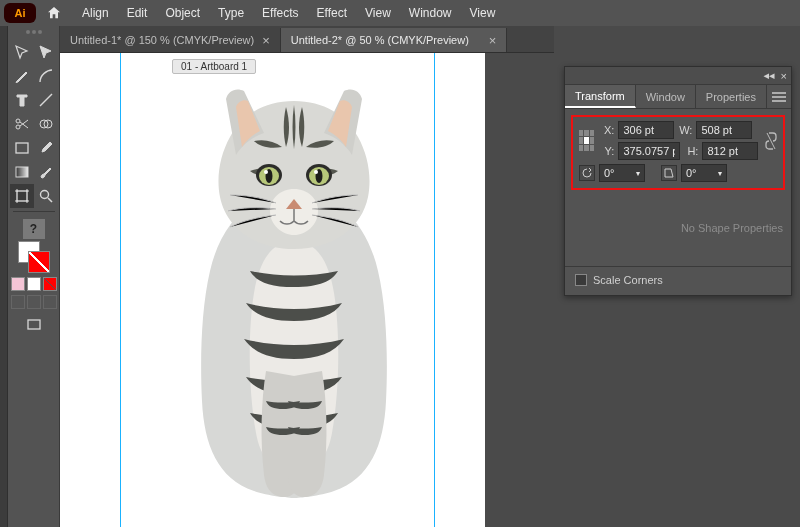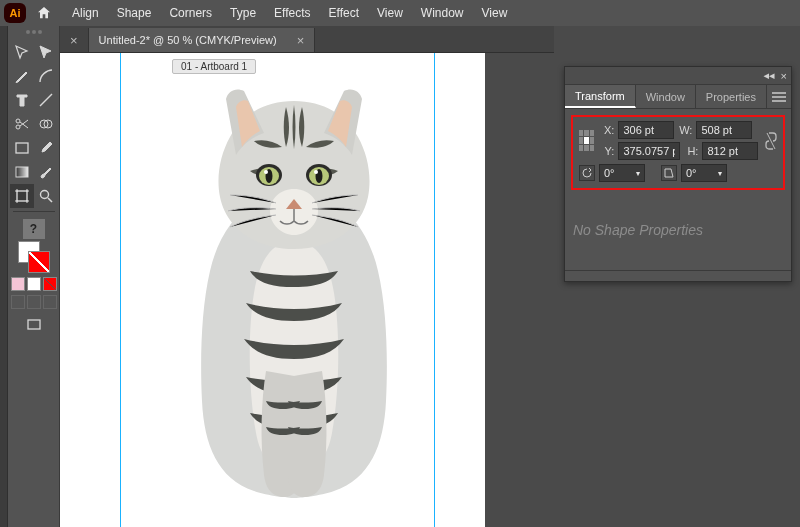--- a/index.html
+++ b/index.html
@@ -1,21 +1,21 @@
 <!DOCTYPE html>
 <html><head>
 <meta charset="utf-8">
 <style>
   * { box-sizing: border-box; margin: 0; padding: 0; font-family: "Segoe UI", Tahoma, sans-serif; }
   html, body { width: 800px; height: 527px; overflow: hidden; background: #4a4a4a; color: #d0d0d0; font-size: 12px; }
   .app { display: flex; flex-direction: column; width: 100%; height: 100%; }
 
   
   .menu-bar { height: 26px; background: #535353; display: flex; align-items: center; padding: 0 4px; gap: 2px; }
-  .menu-bar .app-icon { width: 22px; height: 20px; background: #2b0000; border-radius: 6px; display: flex; align-items: center; justify-content: center; color: #ff9a00; font-weight: 700; font-size: 11px; margin-right: 6px; }
+  .menu-bar .app-icon { width: 32px; height: 20px; background: #2b0000; border-radius: 6px; display: flex; align-items: center; justify-content: center; color: #ff9a00; font-weight: 700; font-size: 11px; margin-right: 6px; }
   .menu-bar .home-icon { width: 20px; height: 20px; display:flex; align-items:center; justify-content:center; margin-right: 8px; }
   .menu-bar .home-icon svg { width: 16px; height:16px; fill:#e8e8e8; }
   .menu-bar .menu-item { padding: 3px 8px; color: #e8e8e8; font-size: 12px; cursor: default; }
 
   
   .content { flex:1; display:flex; min-height:0; }
 
   
   .left-gutter { width: 8px; background:#3c3c3c; border-right:1px solid #2f2f2f; }
 
@@ -66,21 +66,21 @@
   .ref-grid div { background:#888; }
   .ref-grid .sel { background:#fff; }
   .fld-label { width:14px; text-align:right; color:#d5d5d5;}
   .fld { width:56px; height:18px; background:#3b3b3b; border:1px solid #2a2a2a; color:#e6e6e6; font-size:11px; padding:0 4px; }
   .fld.wide { width:62px;}
   .angle-row { display:flex; align-items:center; gap:4px; margin-top:4px;}
   .mini-btn { width:16px; height:16px; background:#4a4a4a; border:1px solid #333; display:flex;align-items:center;justify-content:center;}
   .mini-btn svg { width:10px; height:10px; fill:#d5d5d5;}
   .combo { height:18px; background:#3b3b3b; border:1px solid #2a2a2a; display:flex; align-items:center; padding:0 4px; width:46px; justify-content:space-between; color:#e6e6e6;}
   .combo .arr { font-size:8px;}
-  .no-shape { text-align:left; color:#8c8c8c; padding:32px 0 28px; font-style:italic; font-size:14px;}
+  .no-shape { text-align:right; color:#8c8c8c; padding:32px 0 28px; font-size:11px;}
   .chk-row { display:flex; align-items:center; gap:6px; padding:3px 2px;}
   .chk { width:12px; height:12px; border:1px solid #888; background:#3a3a3a;}
   .panel-sep { height:1px; background:#3a3a3a; margin:4px -8px;}
 
   .link-icon { width:18px; height:30px; display:flex; align-items:center; justify-content:center;}
   .coord-block { display:flex; align-items:center; gap:6px;}
   .coord-pairs { display:flex; flex-direction:column; gap:3px;}
   .pair { display:flex; align-items:center; gap:4px;}
 
   .question-box { width:22px; height:20px; background:#7a7a7a; color:#222; display:flex;align-items:center;justify-content:center;font-weight:bold; margin-top:4px;}
@@ -91,22 +91,22 @@
 <div class="app">
 
   <div class="menu-bar">
     <div class="app-icon">Ai</div>
     <div class="home-icon">
       <svg viewBox="0 0 24 24">
           <path d="M12 3l9 8h-3v9h-4v-6H10v6H6v-9H3z"></path>
         </svg>
     </div>
     <div class="menu-item">Align</div>
-    <div class="menu-item">Shape</div>
-    <div class="menu-item">Corners</div>
+    <div class="menu-item">Edit</div>
+    <div class="menu-item">Object</div>
     <div class="menu-item">Type</div>
     <div class="menu-item">Effects</div>
     <div class="menu-item">Effect</div>
     <div class="menu-item">View</div>
     <div class="menu-item">Window</div>
     <div class="menu-item">View</div>
   </div>
 
   <div class="content">
     <div class="left-gutter"></div>
@@ -234,20 +234,21 @@
               <rect x="2" y="3" width="12" height="9" fill="none" stroke-width="1.3"></rect>
             </svg>
           </div>
       </div>
     </div>
 
     <div class="doc-column">
 
       <div class="doc-tabs">
         <div class="doc-tab">
+          <span>Untitled-1* @ 150 % (CMYK/Preview)</span>
           <span class="close">×</span>
         </div>
         <div class="doc-tab active">
           <span>Untitled-2* @ 50 % (CMYK/Preview)</span>
           <span class="close">×</span>
         </div>
       </div>
       <div class="doc-canvas-wrap">
         <div class="artboard-area">
           <div class="artboard">
@@ -394,18 +395,22 @@
               <div class="combo">
                   <span>0°</span>
                   <span class="arr">▾</span>
                 </div>
             </div>
           </div>
 
           <div class="no-shape">No Shape Properties</div>
 
           <div class="panel-sep"></div>
+          <div class="chk-row">
+            <div class="chk"></div>
+            <span>Scale Corners</span>
+          </div>
         </div>
       </div>
     </div>
 
   </div>
 </div>
 
 </body></html>

